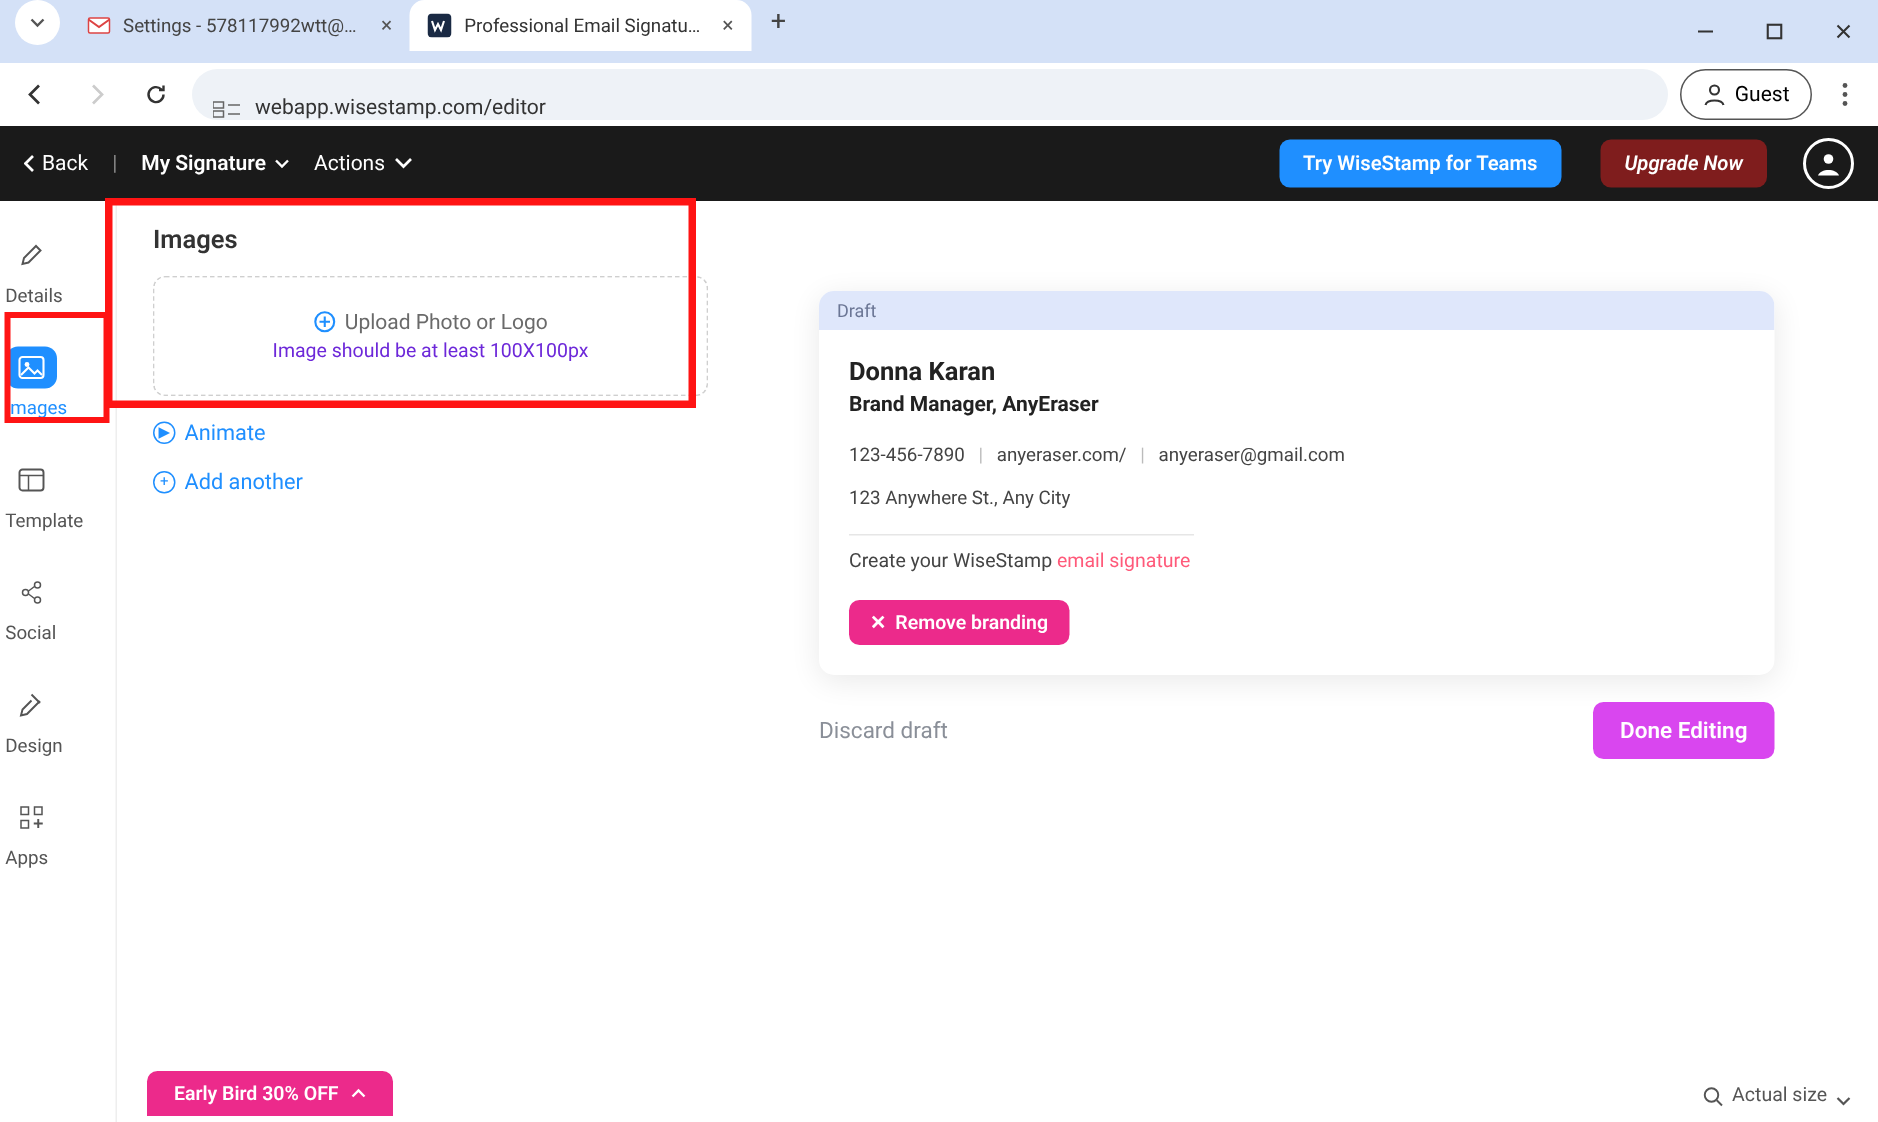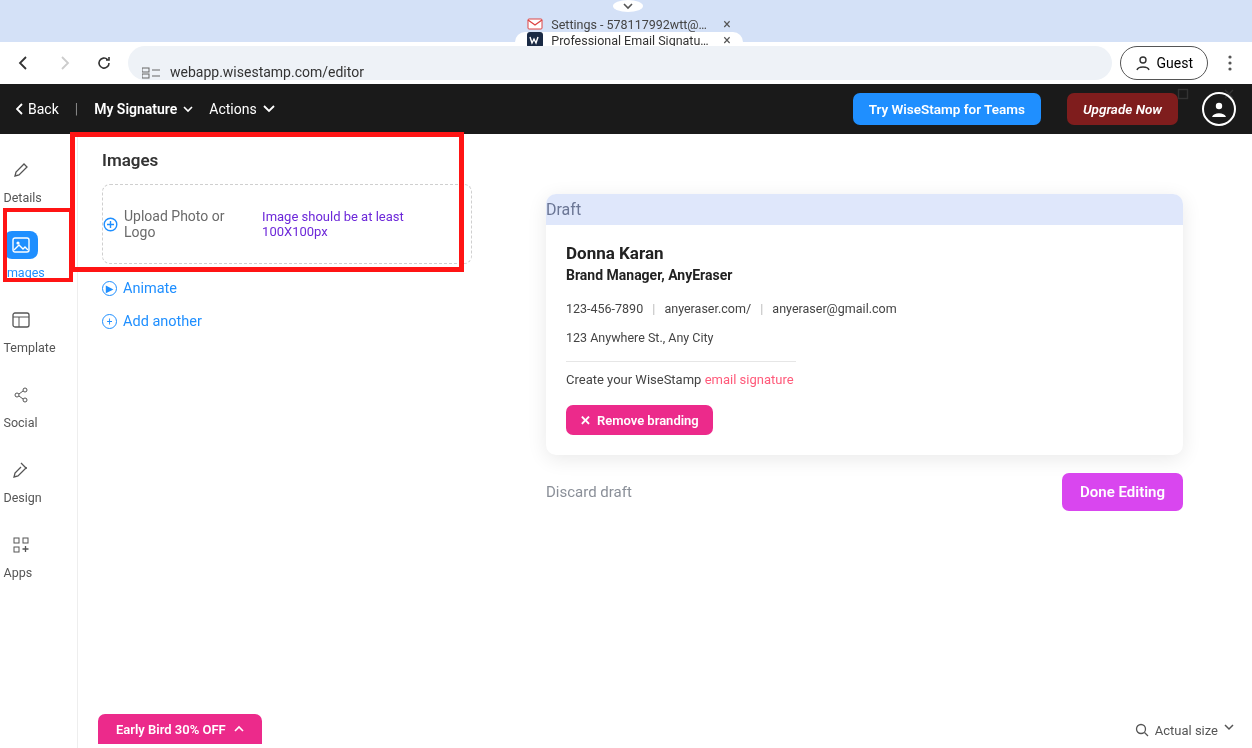--- a/index.html
+++ b/index.html
@@ -1,20 +1,20 @@
 <!DOCTYPE html>
 <html><head>
 <meta charset="utf-8">
 <style>
   * { box-sizing: border-box; margin: 0; padding: 0; font-family: -apple-system, BlinkMacSystemFont, "Segoe UI", Roboto, Arial, sans-serif; }
   html, body { width: 1252px; height: 748px; overflow: hidden; background: #fff; }
 
   
   .browser-chrome { background: #d4e1f7; height: 84px; }
-  .tab-strip { height: 42px; display: flex; align-items: center; padding-left: 6px; flex-direction: column; }
+  .tab-strip { height: 42px; display: flex; align-items: flex-start; padding-left: 6px; }
   .tab-btn-caret { width: 30px; height: 30px; border-radius: 50%; background:#fff; margin: 0 6px 4px 4px; display:flex; align-items:center; justify-content:center; color:#444; cursor:pointer;}
   .tab { display:flex; align-items:center; gap:8px; padding: 0 12px; height: 34px; font-size: 12.5px; color:#333; border-radius: 10px 10px 0 0; max-width:230px; cursor:pointer;}
   .tab.inactive { background: transparent; color:#444;}
   .tab.active { background:#fff; }
   .tab .favicon { width:16px; height:16px; display:inline-flex; align-items:center; justify-content:center; font-size:11px;}
   .tab .title { white-space:nowrap; overflow:hidden; text-overflow:ellipsis; max-width:160px;}
   .tab .close { color:#555; font-size:14px; margin-left:4px;}
   .newtab { width:28px; height:28px; display:flex; align-items:center; justify-content:center; color:#444; font-size:18px; cursor:pointer; margin-left:4px; margin-bottom:4px;}
   .win-controls { margin-left:auto; display:flex; align-items:center; gap:0; height:42px;}
   .win-btn { width:46px; height:42px; display:flex; align-items:center; justify-content:center; color:#333; cursor:pointer;}
@@ -43,50 +43,50 @@
   .workspace { display:flex; height: calc(748px - 84px - 50px); }
   .rail { width:78px; background:#fff; border-right:1px solid #eee; display:flex; flex-direction:column; align-items:center; padding-top:14px; gap:10px; position:relative;}
   .rail-item { width:70px; display:flex; flex-direction:column; align-items:flex-start; gap:6px; color:#555; font-size:12.5px; padding:8px 0; cursor:pointer; border-radius:8px;}
   .rail-item.active { color:#1f8fff; }
   .rail-item .ico-wrap { width:34px; height:28px; border-radius:8px; display:flex; align-items:center; justify-content:center;}
   .rail-item.active .ico-wrap { background:#1f8fff; color:#fff;}
   .rail-highlight { position:absolute; border:4px solid #ff1414; left:3px; top:74px; width:70px; height:74px; pointer-events:none;}
 
   .left-panel { width:418px; padding:16px 24px 16px 24px; position:relative; }
   .panel-title { font-size:17px; font-weight:600; color:#333; margin-bottom:14px;}
-  .upload-box { border:1px dashed #cfcfcf; border-radius:8px; height:80px; display:flex; flex-direction:row; align-items:center; justify-content:center; gap:4px; cursor:pointer; background:#fff;}
+  .upload-box { border:1px dashed #cfcfcf; border-radius:8px; height:80px; display:flex; flex-direction:column; align-items:center; justify-content:center; gap:4px; cursor:pointer; background:#fff;}
   .upload-line { color:#6a6a6a; font-size:14px; display:flex; align-items:center; gap:6px;}
   .upload-plus { color:#1f8fff; font-size:15px;}
   .upload-sub { color:#6d28d9; font-size:13px;}
   .panel-highlight { position:absolute; border:5px solid #ff1414; left:-8px; top:-2px; width:394px; height:140px; pointer-events:none;}
   .link-row { display:flex; align-items:center; gap:6px; color:#1f8fff; font-size:14.5px; margin-top:16px; cursor:pointer;}
   .link-row .circ { width:15px; height:15px; border:1.5px solid #1f8fff; border-radius:50%; display:inline-flex; align-items:center; justify-content:center; font-size:10px; line-height:1;}
   .link-row .tri { font-size:10px;}
 
   .promo-pill { position:absolute; left:20px; bottom:4px; background:#ec2a8b; color:#fff; font-size:13px; font-weight:600; height:30px; border-radius:7px 7px 0 0; padding:0 18px; display:flex; align-items:center; gap:8px; cursor:pointer;}
 
   .preview-area { flex:1; background:#fff; padding:60px 56px 0 50px; position:relative;}
   .sig-card { width:637px; background:#fff; border-radius:10px; box-shadow:0 4px 20px rgba(0,0,0,.09); overflow:hidden;}
-  .sig-draft { background:#dfe7fb; color:#6b7695; font-size:16px; padding:6px 0;}
+  .sig-draft { background:#dfe7fb; color:#6b7695; font-size:12px; padding:6px 12px;}
   .sig-body { padding:18px 20px 20px 20px;}
   .sig-name { font-size:17px; font-weight:700; color:#222;}
   .sig-role { font-size:14px; font-weight:700; color:#222; margin-top:4px;}
   .sig-contact { font-size:12.5px; color:#444; margin-top:18px;}
   .sig-contact .sep { color:#bbb; margin:0 6px;}
   .sig-addr { font-size:12.5px; color:#444; margin-top:14px;}
   .sig-hr { border:none; border-top:1px solid #e6e6e6; margin:16px 0 10px 0; width:230px;}
   .sig-create { font-size:13px; color:#444;}
   .sig-create a { color:#ff5a7a; text-decoration:none;}
   .remove-brand { margin-top:18px; background:#ec2a8b; color:#fff; border:none; border-radius:7px; height:30px; padding:0 14px; font-size:13px; font-weight:600; display:inline-flex; align-items:center; gap:6px; cursor:pointer;}
 
   .preview-footer { width:637px; display:flex; align-items:center; justify-content:space-between; margin-top:18px;}
   .discard { color:#8a8f98; font-size:15px; cursor:pointer;}
   .done-btn { background:#d946ef; color:#fff; border:none; height:38px; padding:0 18px; border-radius:7px; font-size:15px; font-weight:600; cursor:pointer;}
 
-  .zoom-row { position:absolute; right:18px; bottom:10px; color:#555; font-size:13px; display:flex; align-items:flex-start; gap:6px; cursor:pointer;}
+  .zoom-row { position:absolute; right:18px; bottom:10px; color:#555; font-size:13px; display:flex; align-items:flex-end; gap:6px; cursor:pointer;}
 
   svg { display:block; }
 </style>
 </head>
 <body>
 
 <div class="browser-chrome">
   <div class="tab-strip">
     <div class="tab-btn-caret">
       <svg width="12" height="12" viewBox="0 0 12 12">

